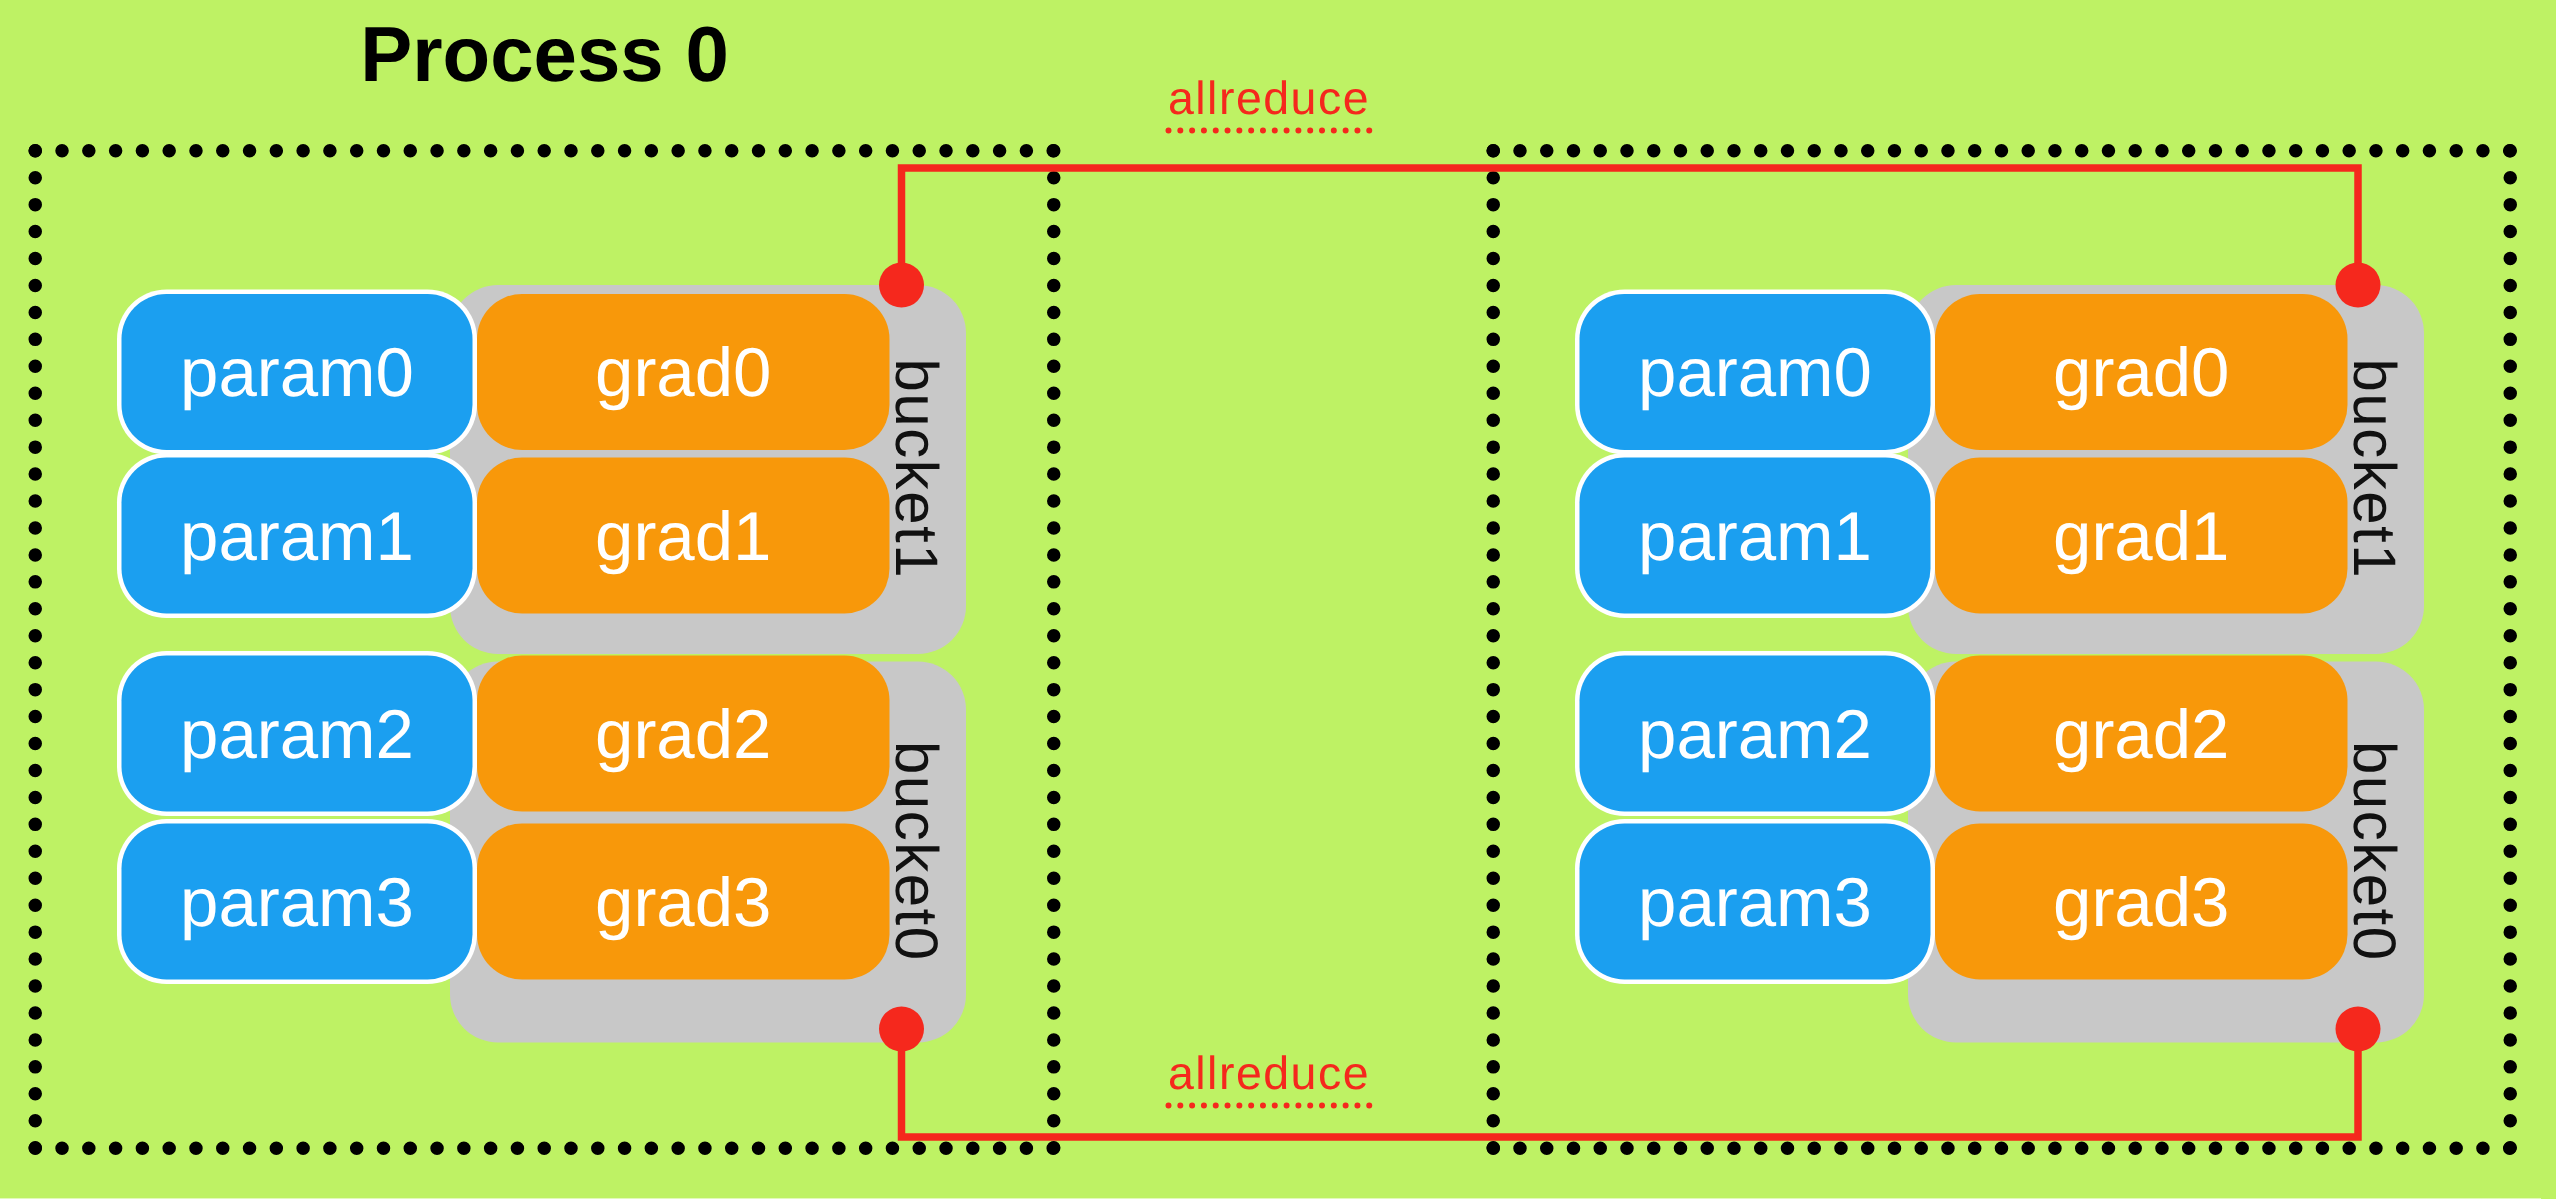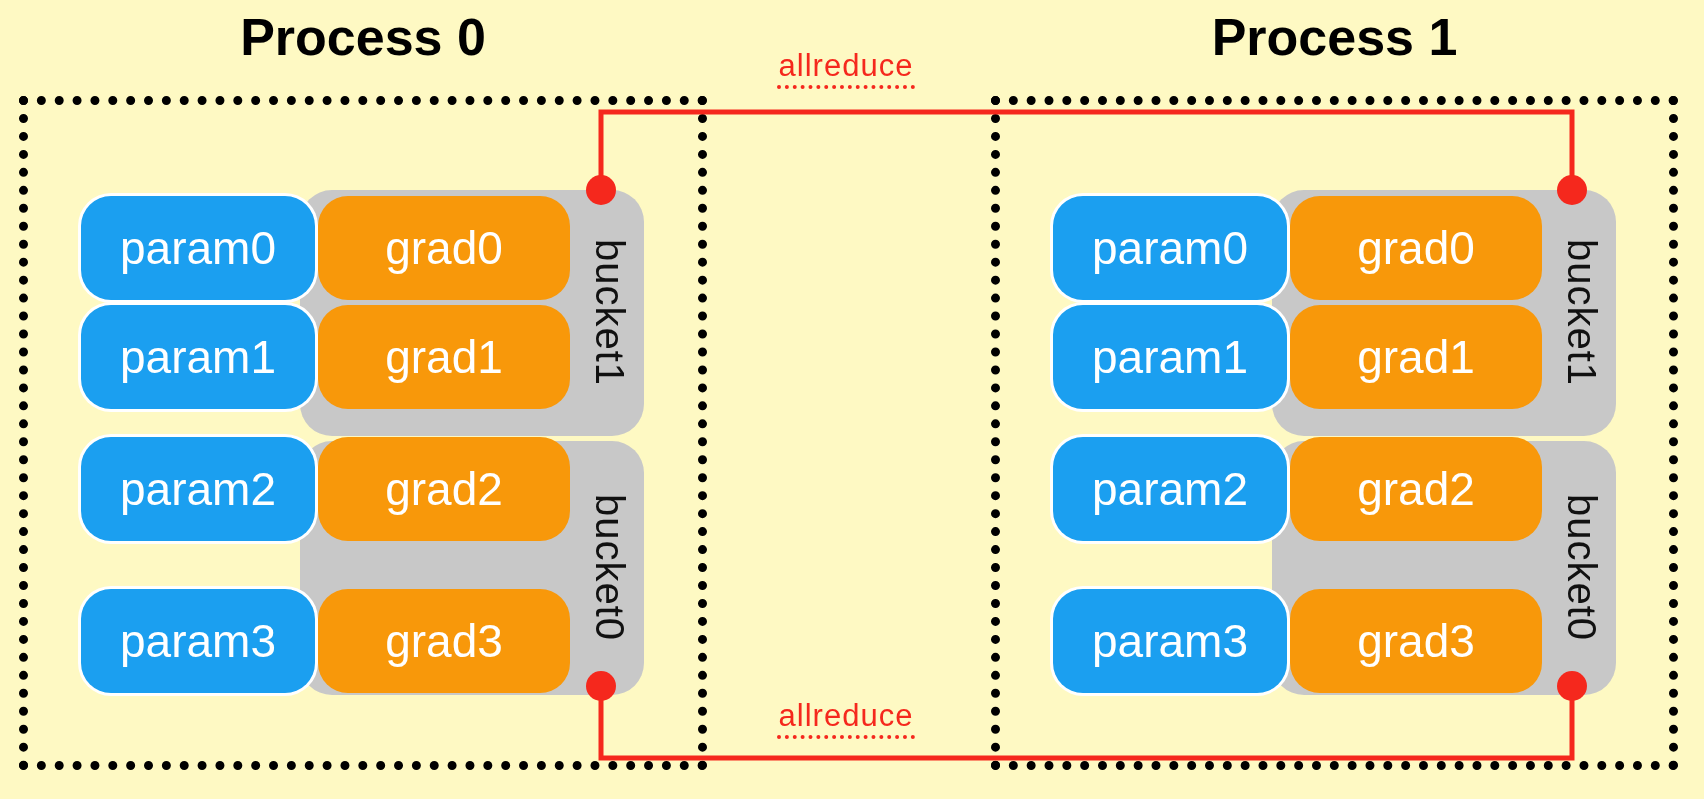--- a/index.html
+++ b/index.html
@@ -5,21 +5,21 @@
   html, body {
     margin: 0;
     padding: 0;
     background: #ffffff;
     font-family: "Liberation Sans", "DejaVu Sans", sans-serif;
   }
   .canvas {
     position: relative;
     width: 1704px;
     height: 799px;
-    background: #fef9c3;
+    background: #bef264;
     overflow: hidden;
   }
   .process-title {
     position: absolute;
     top: 6px;
     height: 62px;
     line-height: 62px;
     text-align: center;
     font-size: 52px;
     font-weight: 700;
@@ -77,27 +77,27 @@
     white-space: nowrap;
   }
   .pill.param {
     left: 53px;             
     width: 234px;
     background: var(--param-blue, #1B9FF0);
     box-shadow: 0 0 0 3px #ffffff;
   }
   .pill.grad {
     left: 290px;            
-    width: 252px;
+    width: 275px;
     background: var(--grad-orange, #F8980A);
   }
   .row-0 { top: 91px;  }    
   .row-1 { top: 200px; }    
   .row-2 { top: 332px; }    
-  .row-3 { top: 484px; }    
+  .row-3 { top: 444px; }    
 
   .overlay {
     position: absolute;
     left: 0; top: 0;
     width: 1704px;
     height: 799px;
     z-index: 5;
     pointer-events: none;
   }
   .wire {
@@ -126,21 +126,20 @@
     border-bottom: 4px dotted var(--wire-red, #F5281D);
     padding: 0 2px 1px 2px;
   }
 </style>
 </head>
 <body>
 
 <div class="canvas">
 
   <div class="process-title title-p0">Process 0</div>
-  <div class="process-title title-p1">Process 1</div>
 
   <section class="process box-p0">
     <div class="bucket bucket-top">
       <span class="bucket-label">bucket1</span>
     </div>
     <div class="bucket bucket-bottom">
       <span class="bucket-label">bucket0</span>
     </div>
 
     <div class="pill param row-0">param0</div>

